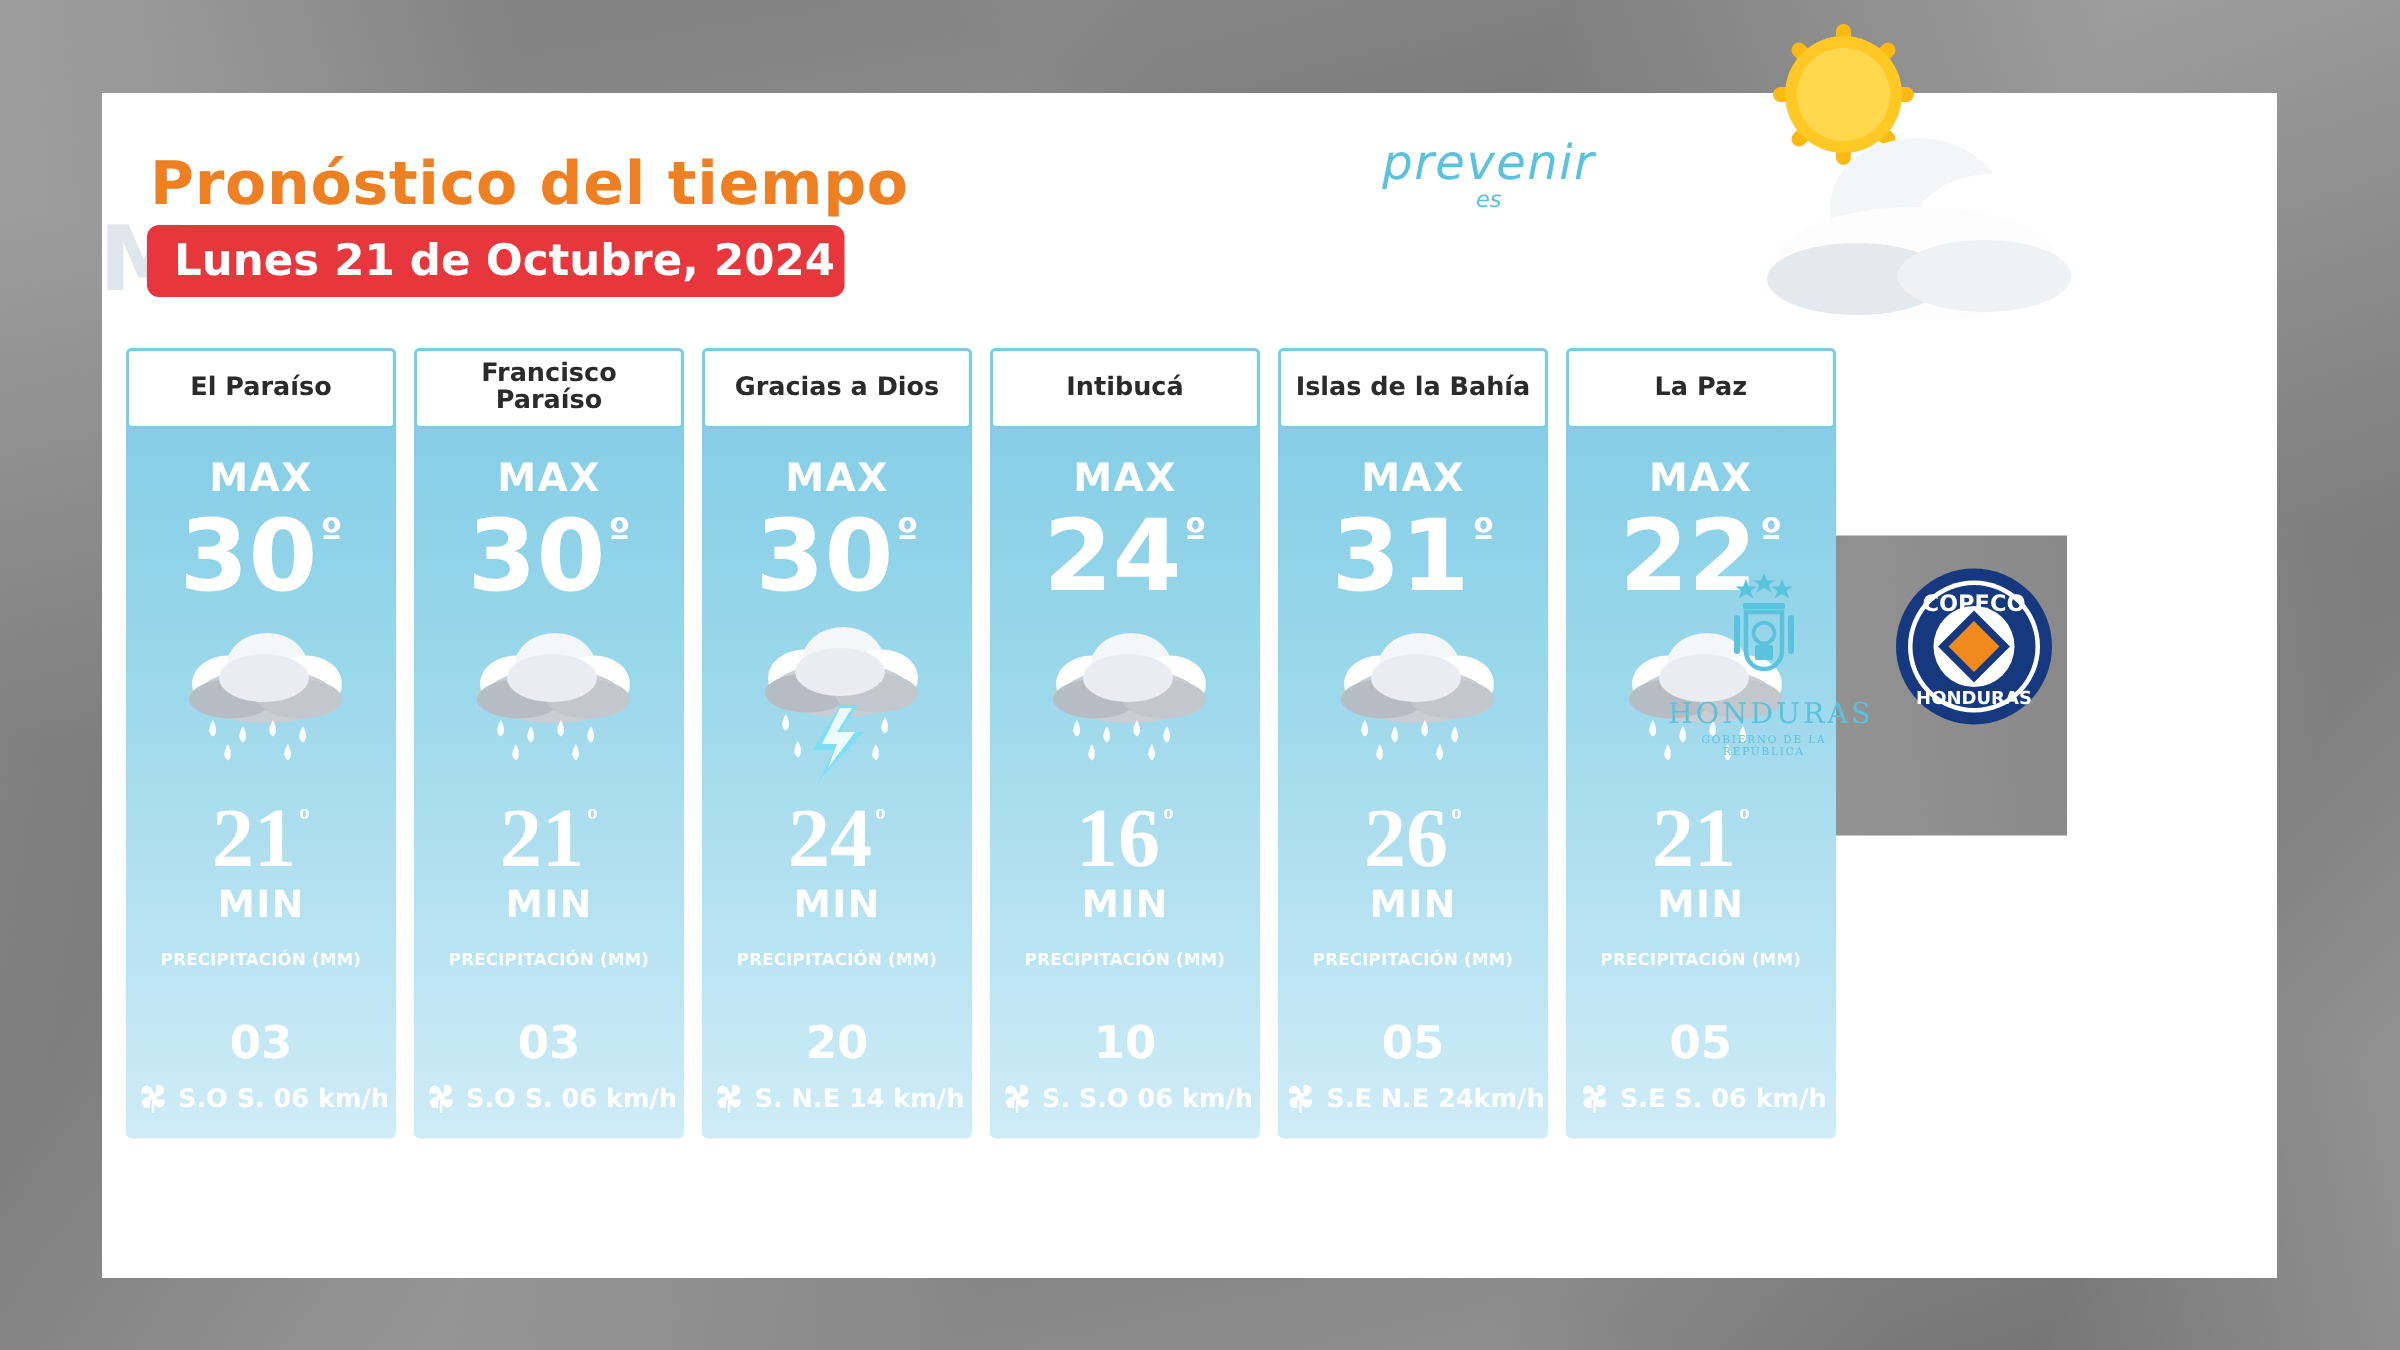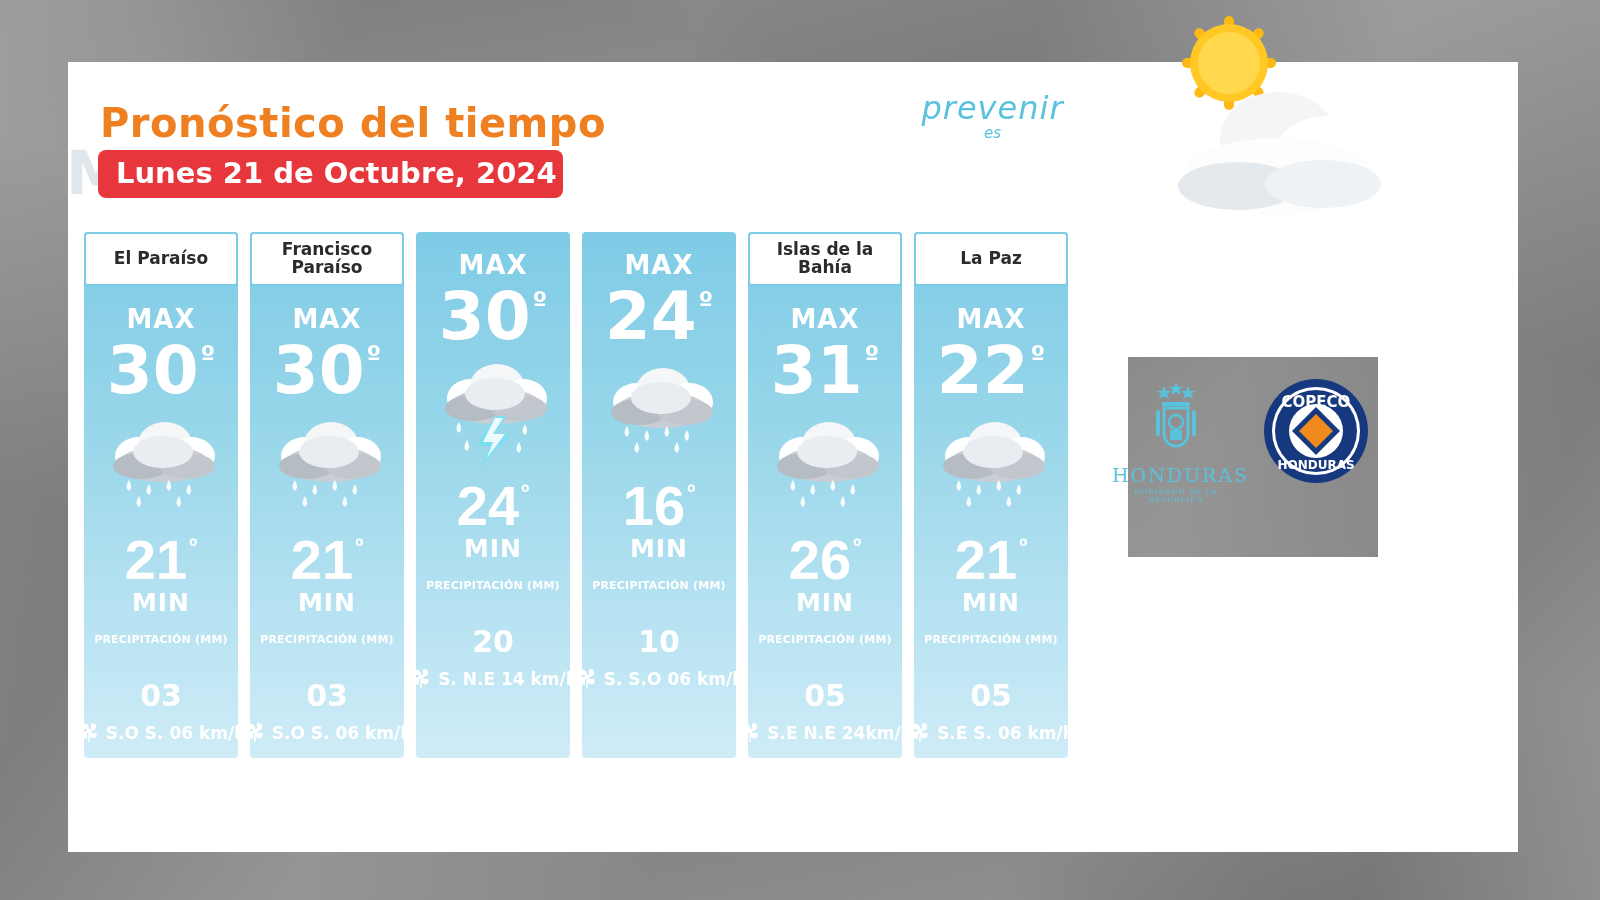--- a/index.html
+++ b/index.html
@@ -96,21 +96,21 @@
 
   
   #cards {
     position: absolute;
     left: 84px; top: 232px;
     width: 1010px;
     display: flex;
     gap: 12px;
   }
   .card {
-    width: 154px;
+    width: 180px;
     display: flex;
     flex-direction: column;
     align-items: center;
     background: linear-gradient(180deg, #7ecbe6 0%, #9ad7ea 40%, #b9e3f2 75%, #cfecf7 100%);
     border-radius: 4px;
     padding-bottom: 10px;
     position: relative;
   }
   .card-head {
     width: 100%;
@@ -158,21 +158,21 @@
     align-items: center;
     justify-content: center;
     margin-top: 6px;
   }
 
   .temp-min {
     margin-top: 4px;
     font-size: 56px;
     font-weight: bold;
     color: #ffffff;
-    font-family: Liberation Sans, sans-serif;
+    font-family: Liberation Serif, serif;
     line-height: 0.95;
     display: flex;
     align-items: flex-start;
   }
   .temp-min .deg { font-size: 22px; margin-top: 4px; margin-left: 2px; }
   .lbl-min {
     font-size: 25px;
     font-weight: bold;
     color: #ffffff;
     letter-spacing: 1px;
@@ -383,20 +383,23 @@
     <path d="M13 11 C13 4, 4 4, 5.5 11 Z"></path>
     <path d="M15 13 C22 13, 22 4, 15 5.5 Z"></path>
     <path d="M13 15 C13 22, 22 22, 20.5 15 Z"></path>
     <path d="M11 13 C4 13, 4 22, 11 20.5 Z"></path>
     <rect x="12.2" y="16" width="1.6" height="8"></rect>
   </svg></span>
       <span class="wind-text">S.O   S.  06  km/h</span>
     </div>
     </div>
     <div class="card">
+    <div class="card-head">
+      <span>Gracias a Dios</span>
+    </div>
     <div class="lbl-max">MAX</div>
     <div class="temp-max">
       <span>30</span>
         <span class="deg">º</span>
     </div>
     <div class="icon-wrap">
         <svg width="120" height="110" viewBox="0 0 120 110">
     <g>
       <ellipse cx="38" cy="38" rx="24" ry="19" fill="#ffffff"></ellipse>
       <ellipse cx="64" cy="26" rx="27" ry="22" fill="#f4f6f8"></ellipse>
@@ -429,20 +432,23 @@
     <path d="M13 11 C13 4, 4 4, 5.5 11 Z"></path>
     <path d="M15 13 C22 13, 22 4, 15 5.5 Z"></path>
     <path d="M13 15 C13 22, 22 22, 20.5 15 Z"></path>
     <path d="M11 13 C4 13, 4 22, 11 20.5 Z"></path>
     <rect x="12.2" y="16" width="1.6" height="8"></rect>
   </svg></span>
       <span class="wind-text">S.   N.E 14 km/h</span>
     </div>
     </div>
     <div class="card">
+    <div class="card-head">
+      <span>Intibucá</span>
+    </div>
     <div class="lbl-max">MAX</div>
     <div class="temp-max">
       <span>24</span>
         <span class="deg">º</span>
     </div>
     <div class="icon-wrap">
         <svg width="120" height="110" viewBox="0 0 120 110">
     <g>
       <ellipse cx="38" cy="42" rx="24" ry="19" fill="#ffffff"></ellipse>
       <ellipse cx="64" cy="30" rx="27" ry="22" fill="#f4f6f8"></ellipse>

